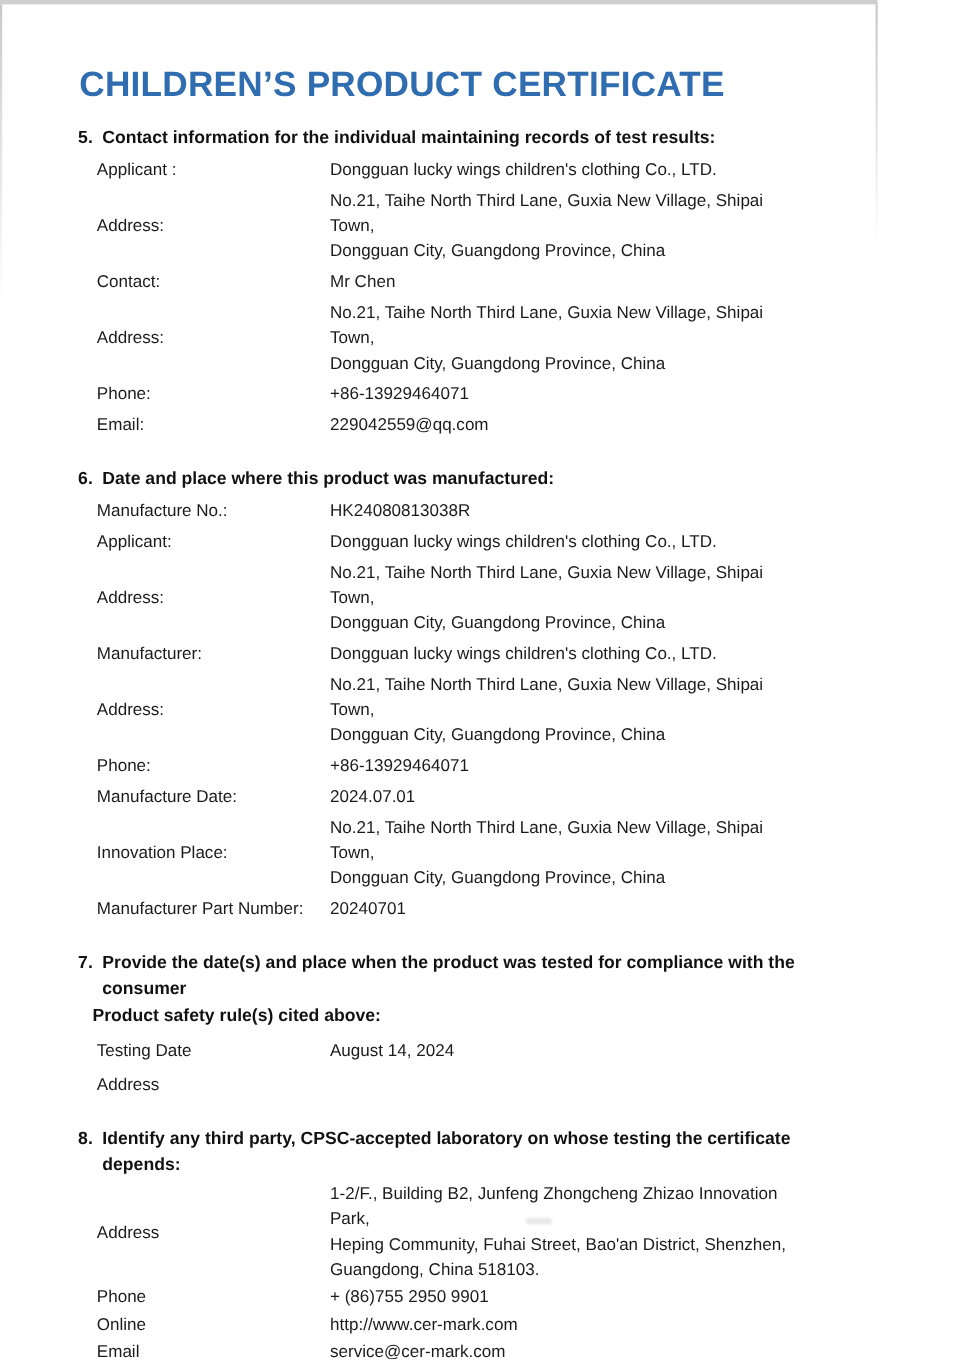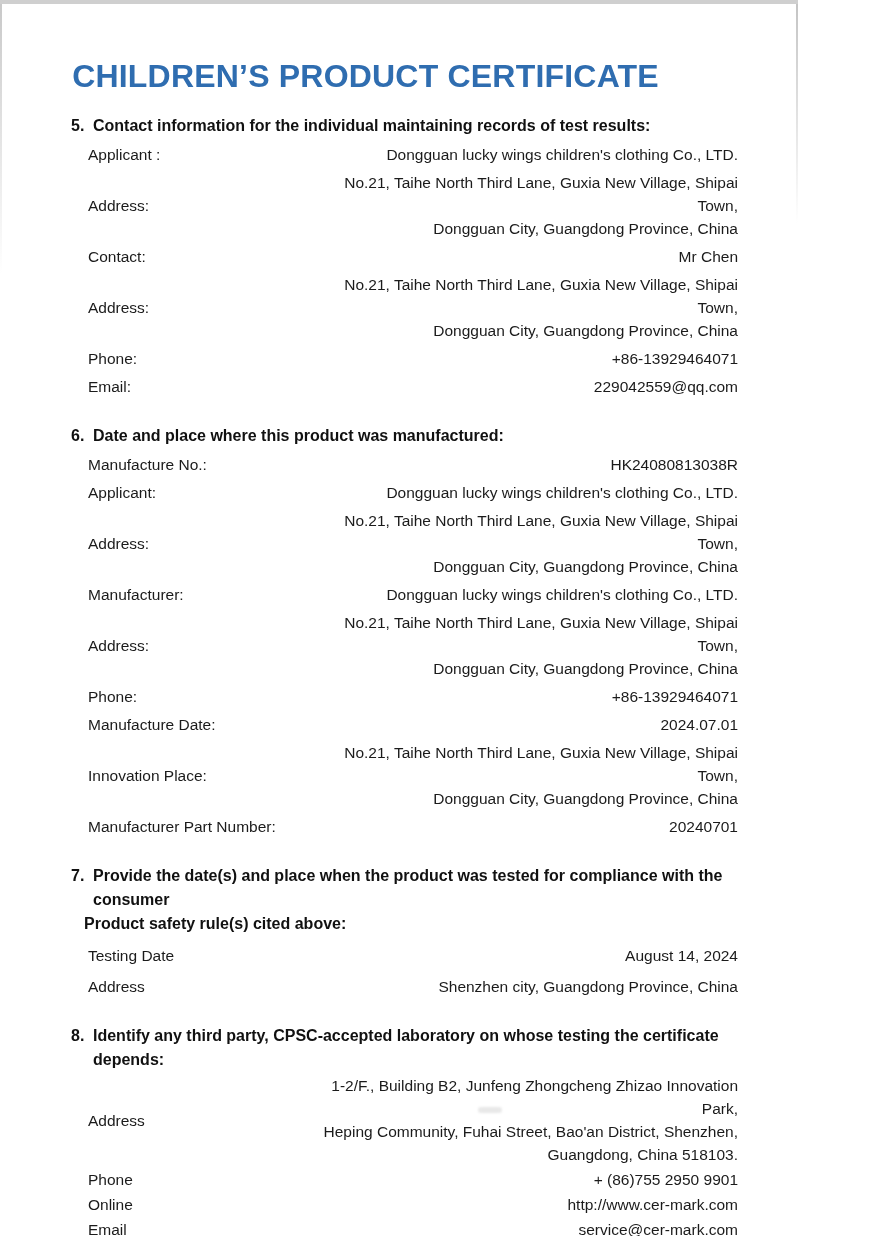--- a/index.html
+++ b/index.html
@@ -59,21 +59,21 @@
   }
   .row {
     display: flex;
     align-items: center;
     padding-left: 17px;
     margin-top: 5px;
   }
   .section.tight .row { margin-top: 2px; }
   .section.loose .row { margin-top: 8px; }
   .row .label { flex: none; width: 212px; }
-  .row .value { flex: 1; text-align: right; }
+  .row .value { flex: 1; }
   .seal {
     margin-left: 394px;
     margin-top: 12px;
     font-weight: 700;
     color: #111111;
     font-size: 15.5px;
     line-height: 25px;
   }
   .artifact {
     position: absolute;
@@ -213,23 +213,20 @@
       </div>
       <div class="sec-head2">Product safety rule(s) cited above:</div>
       <div class="row">
         <div class="label">Testing Date</div>
         <div class="value">
           <div>August 14, 2024</div>
         </div>
       </div>
       <div class="row">
         <div class="label">Address</div>
-        <div class="value">
-          <div>Shenzhen city, Guangdong Province, China</div>
-        </div>
       </div>
     </div>
 
     <div class="section tight">
       <div class="sec-head">
         <span class="sec-num">8.</span>
         <span class="sec-text">Identify any third party, CPSC-accepted laboratory on whose testing the certificate depends:</span>
       </div>
       <div class="row">
         <div class="label">Address</div>

